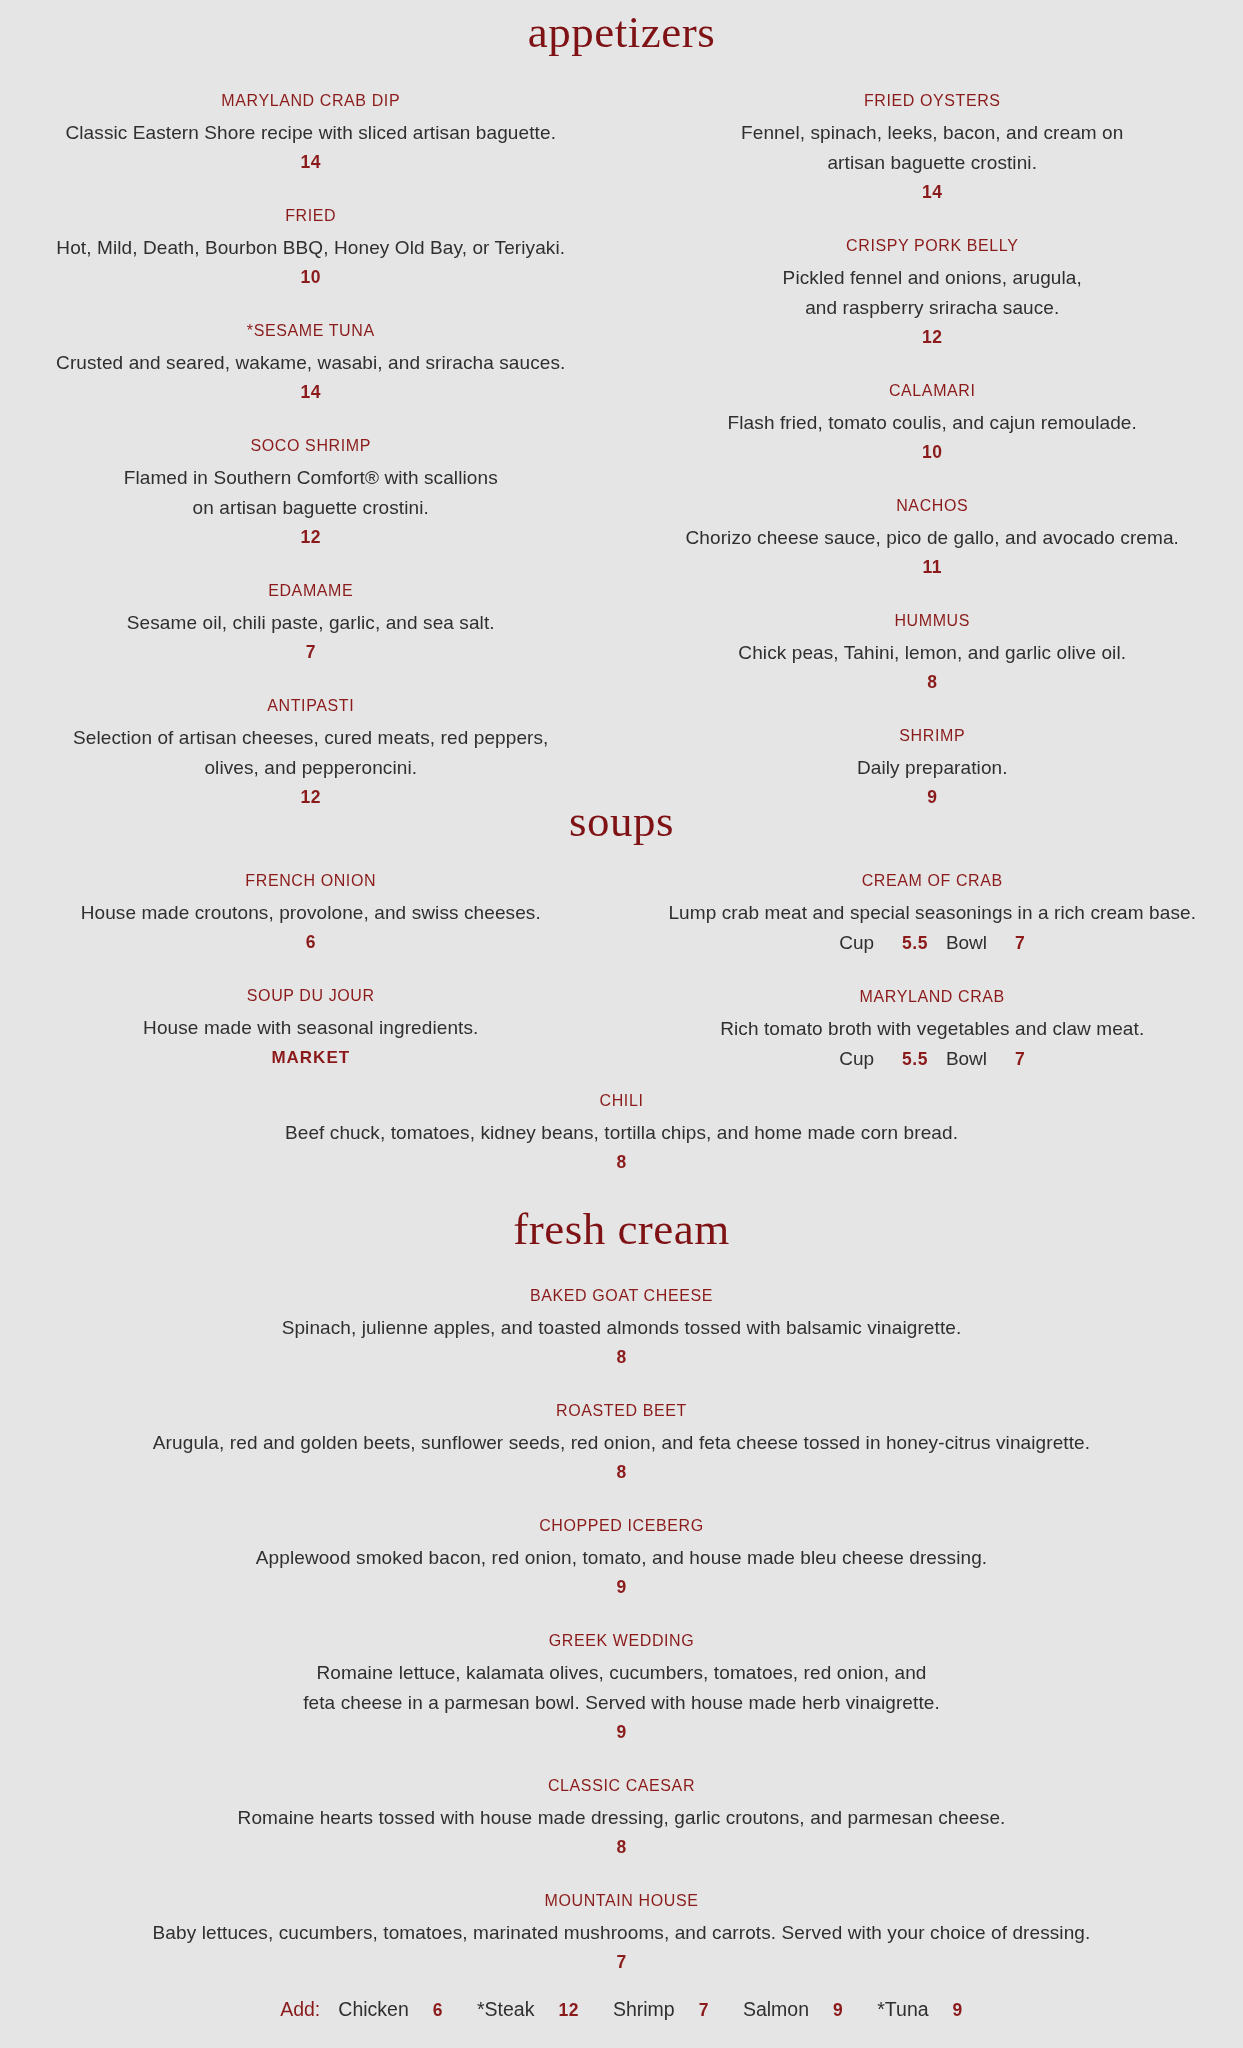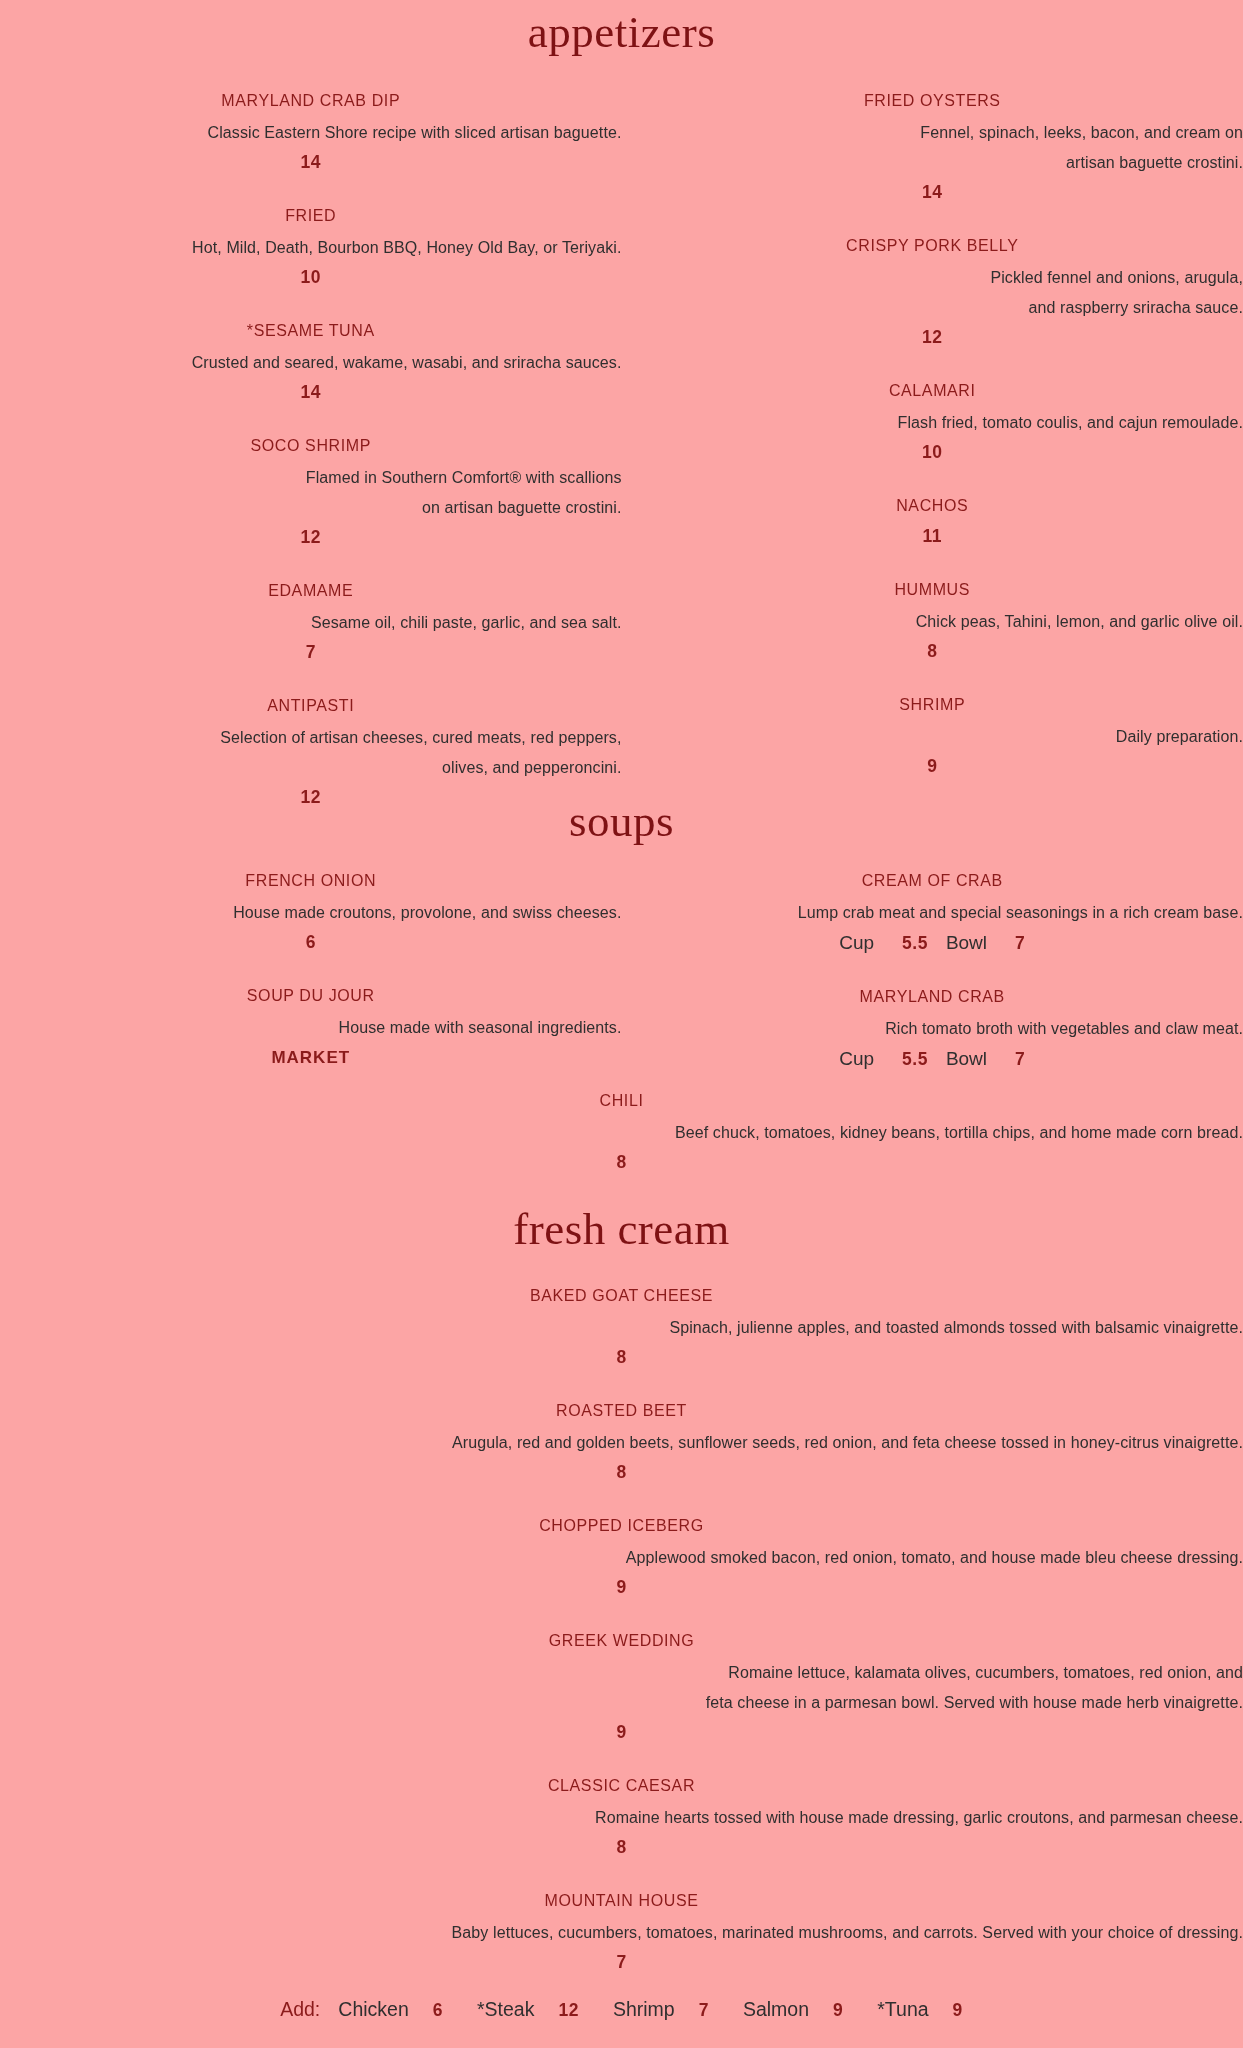--- a/index.html
+++ b/index.html
@@ -1,21 +1,21 @@
 <!DOCTYPE html>
 <html style="--heading-color: #7e1214; --name-color: #8b1b1b; --price-color: #8b1b1b; --desc-color: #2f2f2f;"><head>
 <meta charset="utf-8">
 <style>
   html, body { margin: 0; padding: 0; background: #ffffff; }
   .page {
     position: relative;
     width: 1243px;
     height: 2048px;
     margin: 0 auto;
-    background: #fca5a5;
+    background: #e5e5e5;
     font-family: "Liberation Sans", sans-serif;
     box-sizing: border-box;
     padding-top: 5px;
     overflow: hidden;
   }
   .section-title {
     font-family: "Liberation Serif", serif;
     font-weight: 400;
     font-size: 45px;
     line-height: 50px;
@@ -32,25 +32,24 @@
   .col .item:last-child { margin-bottom: 0; }
   .cols + .item.full { margin-top: 16px; }
   .item-name {
     font-size: 16px;
     line-height: 24px;
     letter-spacing: 0.6px;
     color: var(--name-color, #8b1b1b);
     margin-bottom: 5px;
   }
   .item-desc {
-    font-size: 16px;
+    font-size: 19px;
     line-height: 30px;
     letter-spacing: 0.1px;
     color: var(--desc-color, #2f2f2f);
-    text-align: right;
   }
   .item-price {
     font-size: 17.5px;
     font-weight: bold;
     line-height: 27px;
     margin-top: 1px;
     letter-spacing: 0.5px;
     color: var(--price-color, #8b1b1b);
   }
   .item-price.market { font-size: 17px; letter-spacing: 1px; }
@@ -130,20 +129,21 @@
             <div class="item-desc"><span class="desc-line">Pickled fennel and onions, arugula,</span><br><span class="desc-line">and raspberry sriracha sauce.</span></div>
             <div class="item-price">12</div>
           </div>
           <div class="item">
             <div class="item-name">CALAMARI</div>
             <div class="item-desc"><span class="desc-line">Flash fried, tomato coulis, and cajun remoulade.</span></div>
             <div class="item-price">10</div>
           </div>
           <div class="item">
             <div class="item-name">NACHOS</div>
+            <div class="item-desc"><span class="desc-line">Chorizo cheese sauce, pico de gallo, and avocado crema.</span></div>
             <div class="item-price">11</div>
           </div>
           <div class="item">
             <div class="item-name">HUMMUS</div>
             <div class="item-desc"><span class="desc-line">Chick peas, Tahini, lemon, and garlic olive oil.</span></div>
             <div class="item-price">8</div>
           </div>
           <div class="item">
             <div class="item-name">SHRIMP</div>
             <div class="item-desc"><span class="desc-line">Daily preparation.</span></div>

